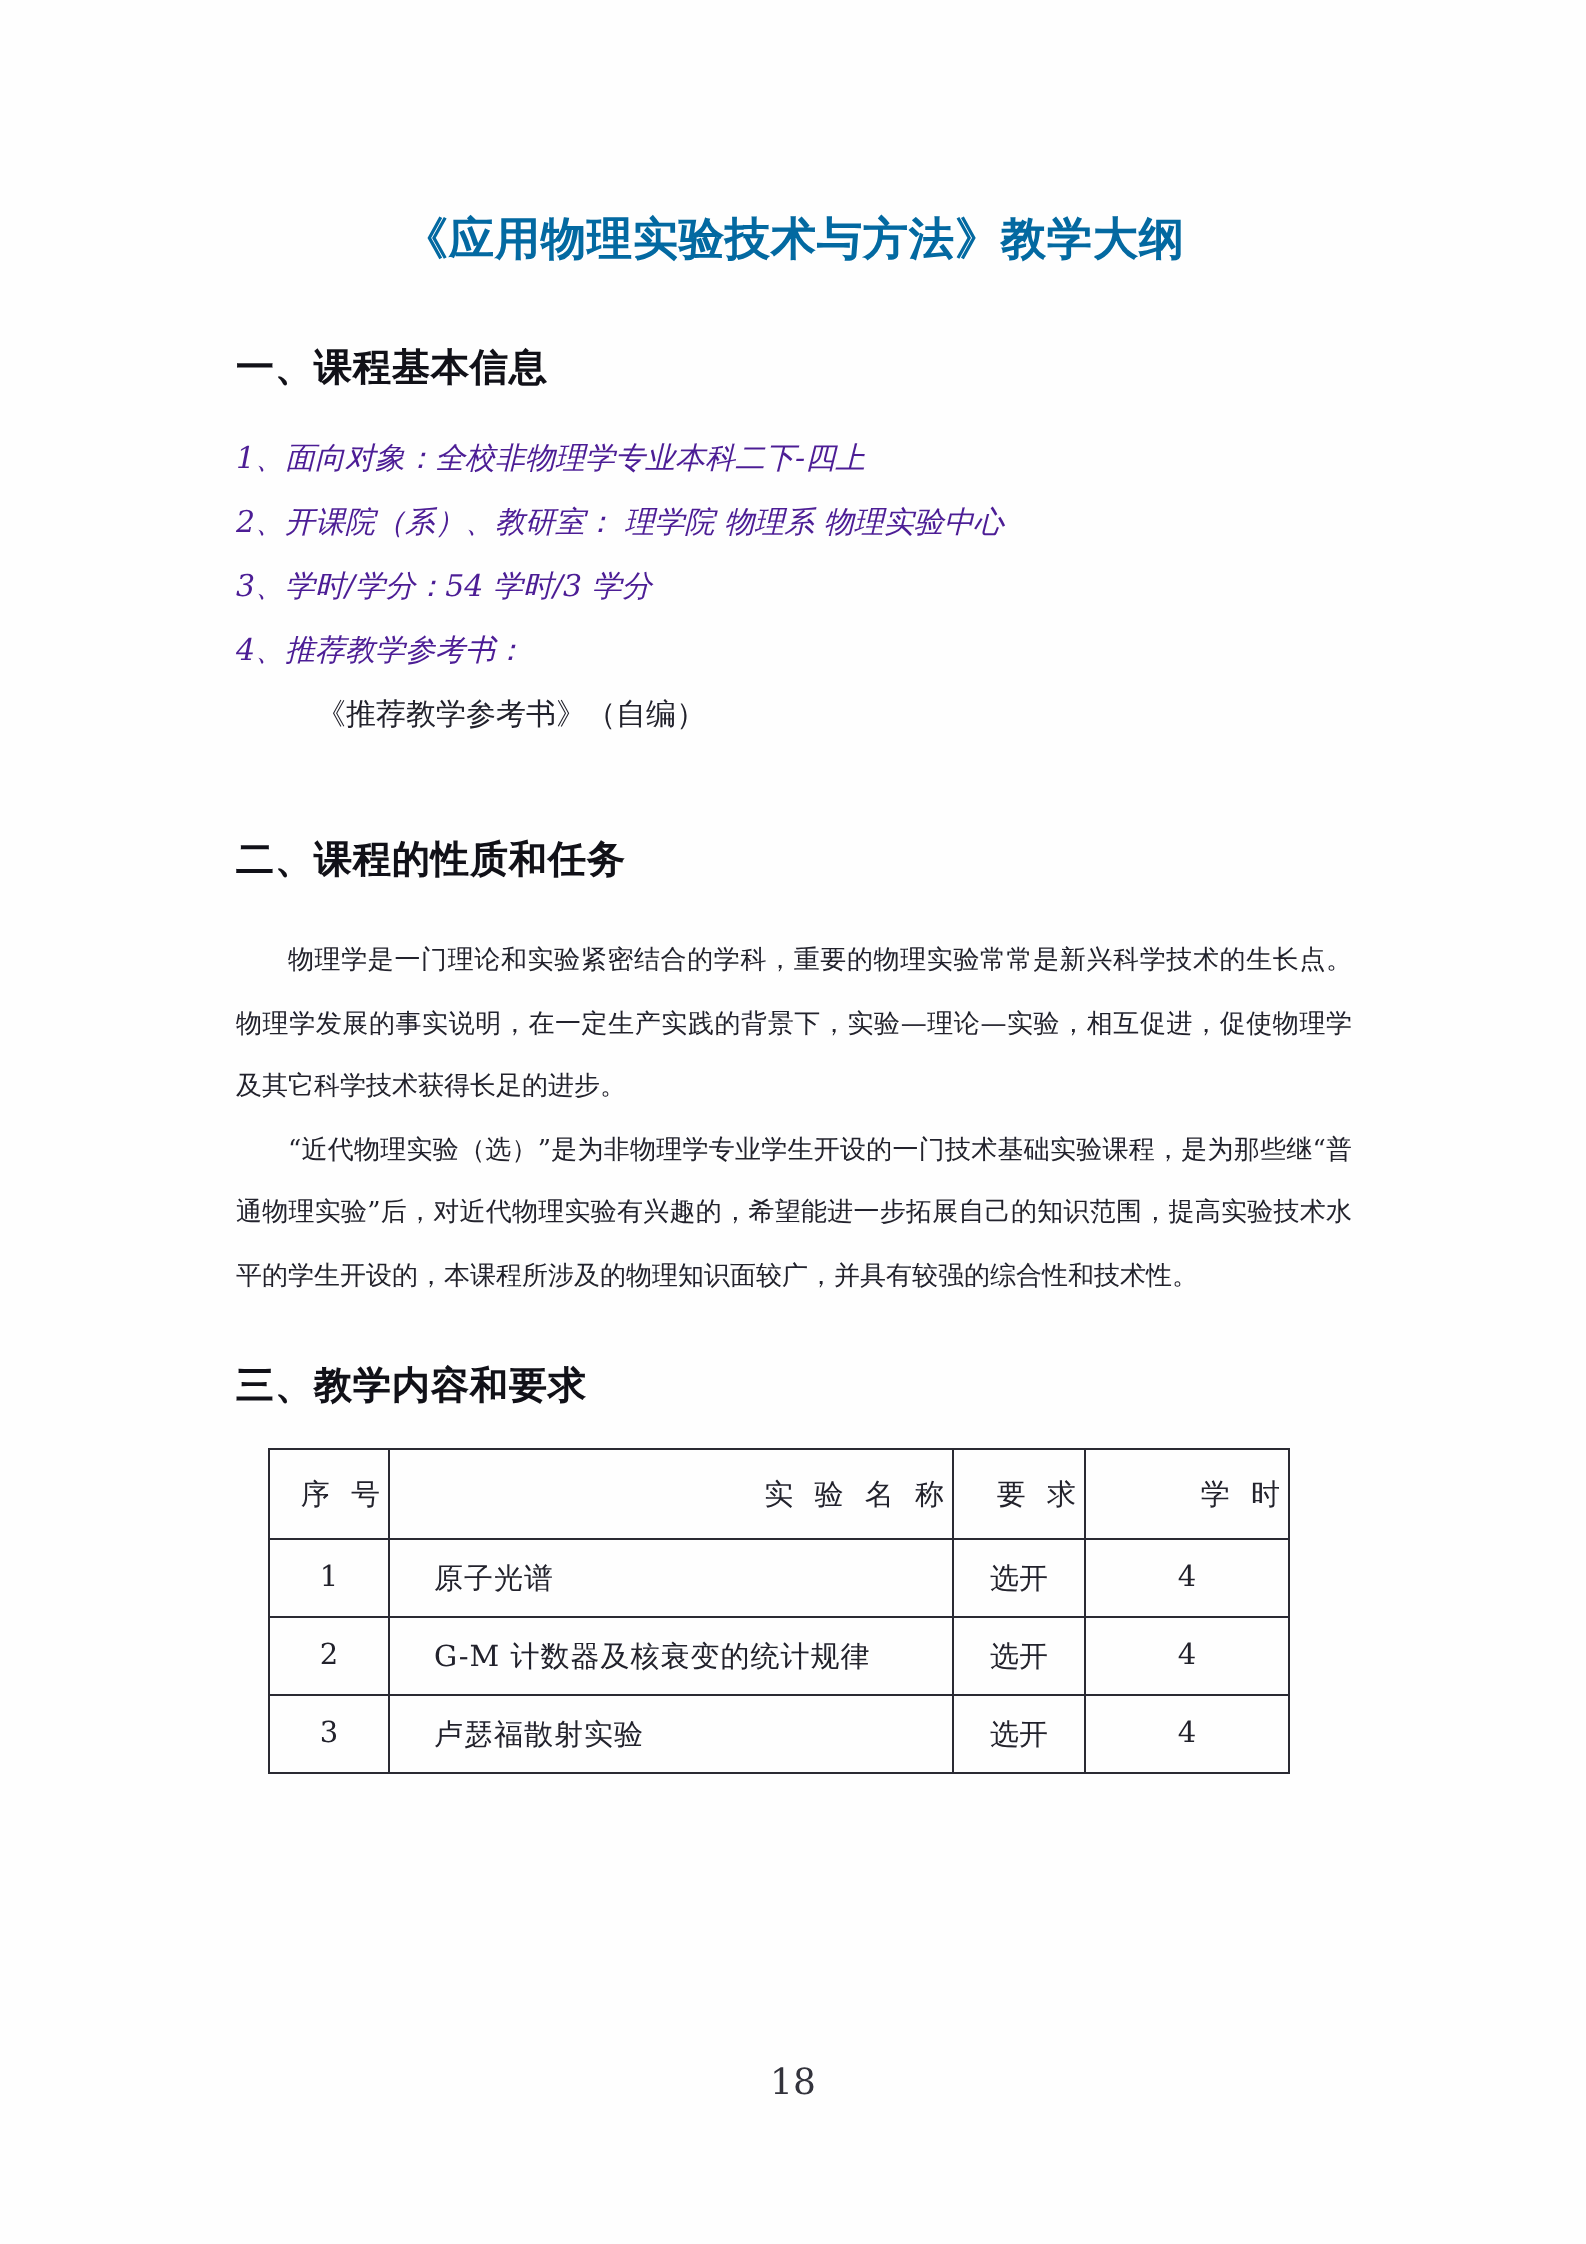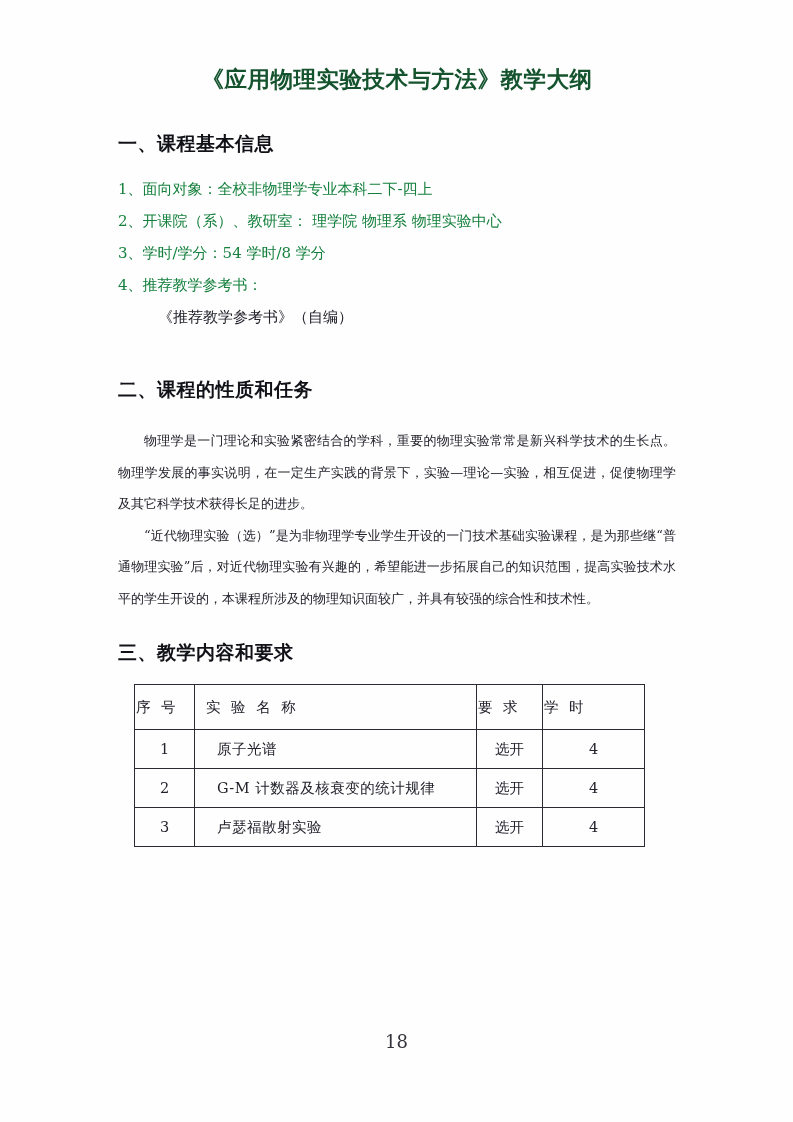--- a/index.html
+++ b/index.html
@@ -29,22 +29,22 @@
     width: 558px;
   }
 
   
   .doc-title {
     text-align: center;
     font-size: 22.5px;
     font-weight: 700;
     letter-spacing: 0.5px;
     margin: 0;
-    padding-top: 64px;
-    color: #14532d;
+    padding-top: 104px;
+    color: #0369a1;
     font-family: "DejaVu Serif", "Liberation Serif", serif;
   }
 
   
   .section-heading {
     font-size: 19px;
     font-weight: 700;
     color: #111118;
     letter-spacing: 0.5px;
     font-family: "DejaVu Serif", "Liberation Serif", serif;
@@ -54,22 +54,23 @@
   .sec2-heading { margin-top: 0; }
   .sec3-heading { margin-top: 0; }
 
   
   .info-list {
     margin-top: 16px;
   }
   .info-line {
     font-size: 15px;
     line-height: 32px;
-    color: #15803d;
+    color: #4c1d95;
     white-space: pre;
+    font-style: italic;
   }
   .info-sub {
     font-size: 15px;
     line-height: 32px;
     margin-left: 40px;
     color: #22222c;
     white-space: pre;
   }
 
   
@@ -99,21 +100,21 @@
     font-size: 14.5px;
     color: #22222c;
   }
   .col-no    { width: 60px; }
   .col-name  { width: 282px; }
   .col-req   { width: 66px; }
   .col-hours { width: 102px; }
 
   table.syllabus thead td {
     height: 42px;
-    text-align: left;
+    text-align: right;
     vertical-align: middle;
     letter-spacing: 3px;
   }
   td.hdr-name { letter-spacing: 10px; text-indent: 10px; }
 
   table.syllabus tbody td {
     height: 36px;
     vertical-align: middle;
   }
   td.cell-no    { text-align: center; }
@@ -142,21 +143,21 @@
 <div class="page">
   <div class="content">
 
     <h1 class="doc-title">《应用物理实验技术与方法》教学大纲</h1>
 
     <div class="section-heading sec1-heading">一、课程基本信息</div>
 
     <div class="info-list">
       <div class="info-line">1、面向对象：全校非物理学专业本科二下-四上</div>
       <div class="info-line">2、开课院（系）、教研室： 理学院 物理系 物理实验中心</div>
-      <div class="info-line">3、学时/学分：54 学时/8 学分</div>
+      <div class="info-line">3、学时/学分：54 学时/3 学分</div>
       <div class="info-line">4、推荐教学参考书：</div>
       <div class="info-sub">《推荐教学参考书》（自编）</div>
     </div>
 
     <div class="gap-a"></div>
 
     <div class="section-heading sec2-heading">二、课程的性质和任务</div>
 
     <div class="gap-c"></div>
 

